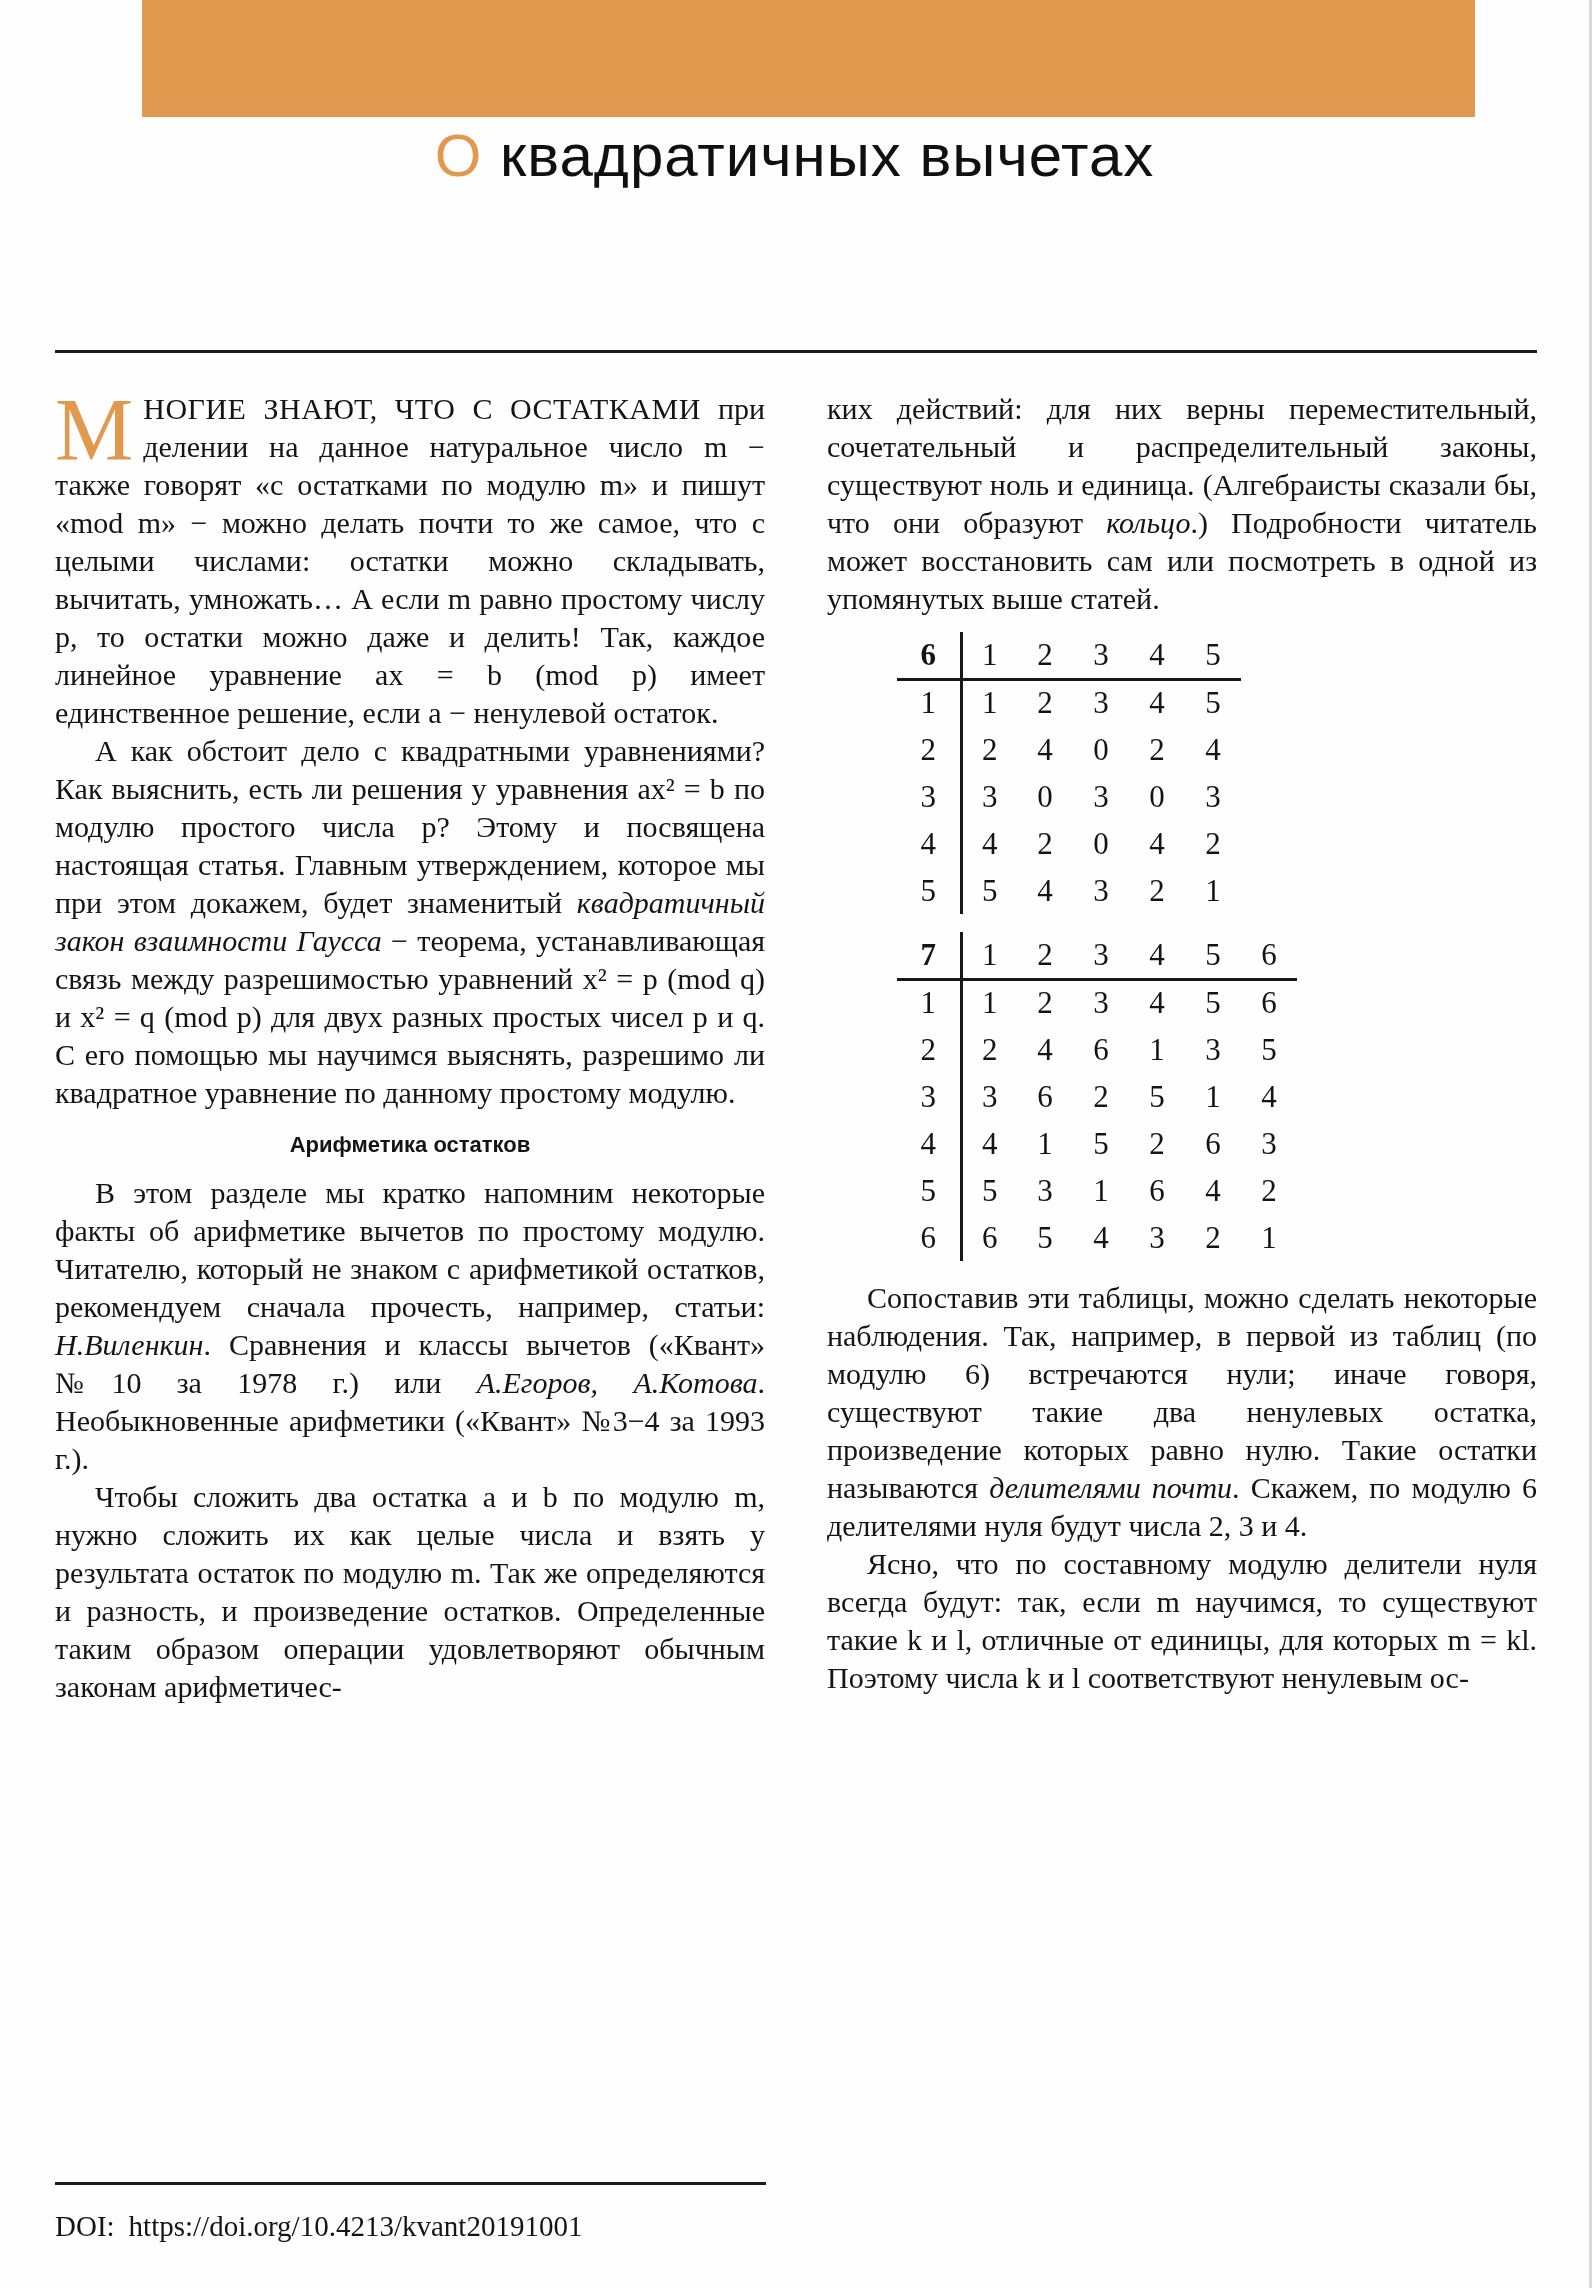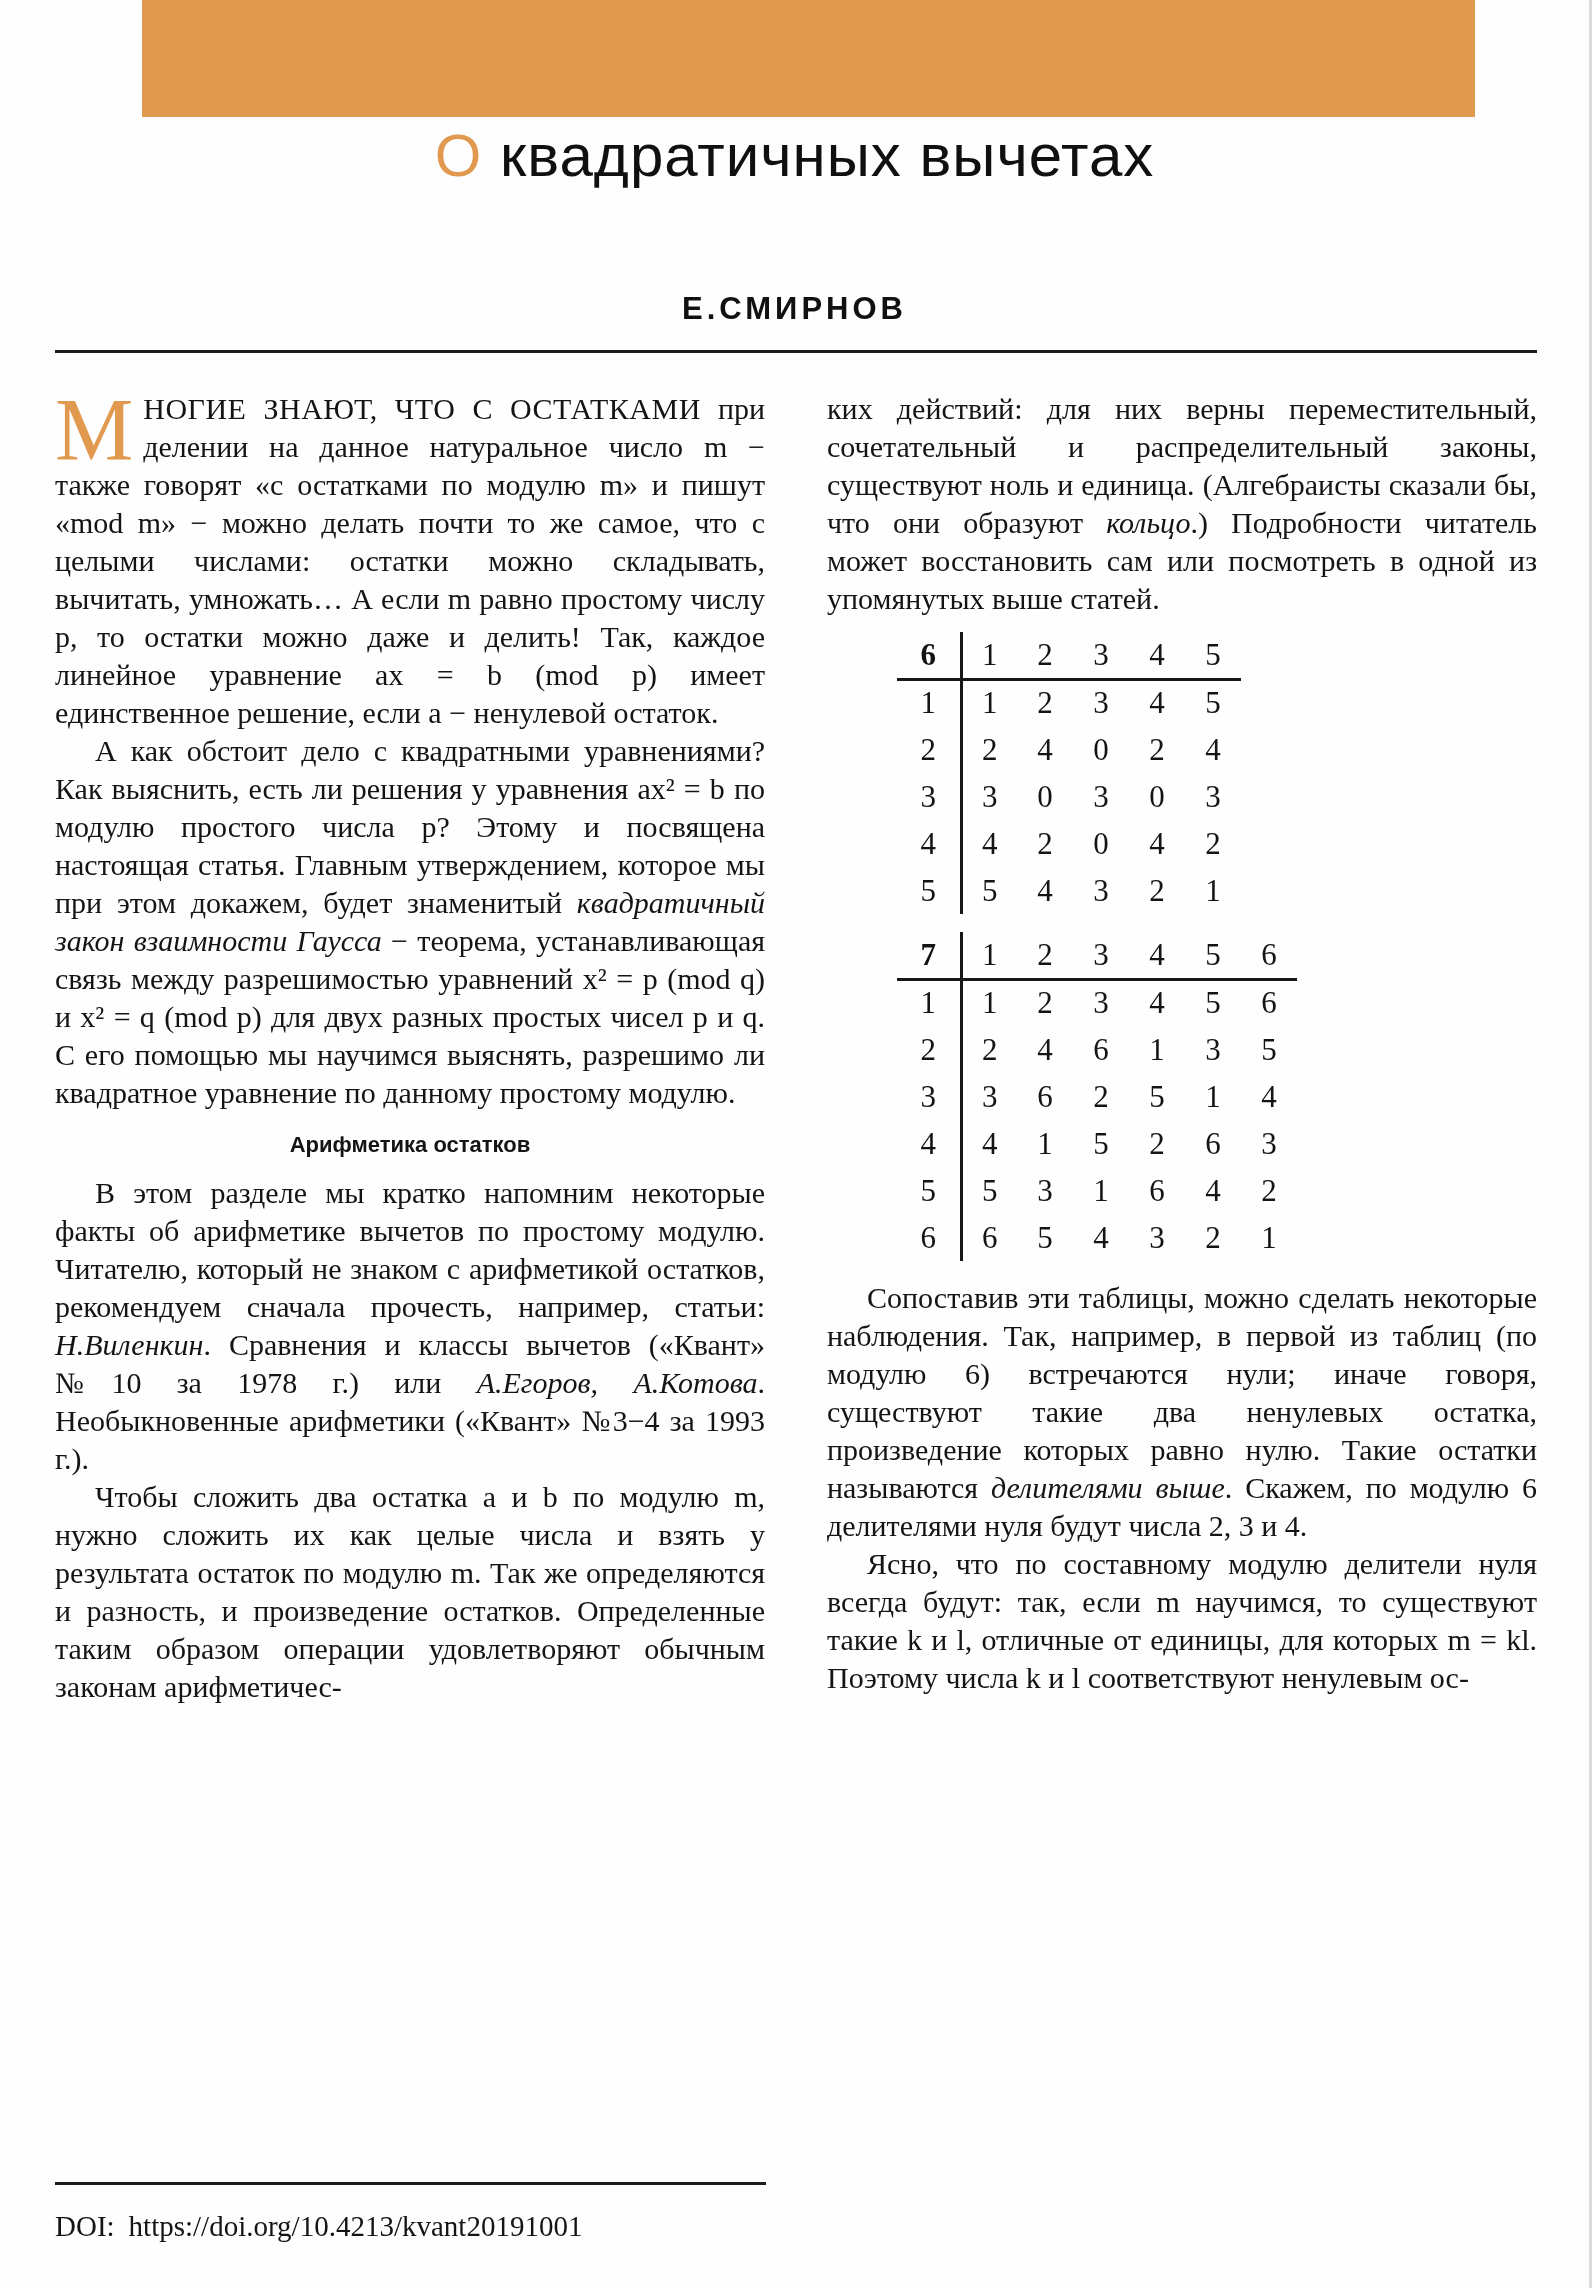--- a/index.html
+++ b/index.html
@@ -115,21 +115,20 @@
 <body>
 
 <div class="page">
 
   <div class="banner"></div>
 
   <div class="title">
     <span class="initial">О</span><span> квадратичных вычетах</span>
   </div>
 
-  <div class="author">Е.СМИРНОВ</div>
 
   <div class="header-rule"></div>
 
   <div class="columns">
 
     <div class="col">
       <p class="body">
         <span class="dropcap">М</span><span class="lead-caps">НОГИЕ ЗНАЮТ, ЧТО С ОСТАТКАМИ </span><span>при делении на данное натуральное число m − также говорят «с остатками по модулю m» и пишут «mod m» − можно делать почти то же самое, что с целыми числами: остатки можно складывать, вычитать, умножать… А если m равно простому числу p, то остатки можно даже и делить! Так, каждое линейное уравнение ax = b (mod p) имеет единственное решение, если a − ненулевой остаток.</span>
       </p>
       <p class="body indent"><span>А как обстоит дело с квадратными уравнениями? Как выяснить, есть ли решения у уравнения ax² = b по модулю простого числа p? Этому и посвящена настоящая статья. Главным утверждением, которое мы при этом докажем, будет знаменитый </span><span class="em">квадратичный закон взаимности Гаусса</span><span> − теорема, устанавливающая связь между разрешимостью уравнений x² = p (mod q) и x² = q (mod p) для двух разных простых чисел p и q. С его помощью мы научимся выяснять, разрешимо ли квадратное уравнение по данному простому модулю.</span></p>
@@ -260,21 +259,21 @@
                   <td>4</td>
                   <td>3</td>
                   <td>2</td>
                   <td>1</td>
                 </tr>
               </tbody>
             </table>
           </div>
       </div>
 
-      <p class="body indent"><span>Сопоставив эти таблицы, можно сделать некоторые наблюдения. Так, например, в первой из таблиц (по модулю 6) встречаются нули; иначе говоря, существуют такие два ненулевых остатка, произведение которых равно нулю. Такие остатки называются </span><span class="em">делителями выше</span><span>. Скажем, по модулю 6 делителями нуля будут числа 2, 3 и 4.</span></p>
+      <p class="body indent"><span>Сопоставив эти таблицы, можно сделать некоторые наблюдения. Так, например, в первой из таблиц (по модулю 6) встречаются нули; иначе говоря, существуют такие два ненулевых остатка, произведение которых равно нулю. Такие остатки называются </span><span class="em">делителями почти</span><span>. Скажем, по модулю 6 делителями нуля будут числа 2, 3 и 4.</span></p>
       <p class="body indent">Ясно, что по составному модулю делители нуля всегда будут: так, если m научимся, то существуют такие k и l, отличные от единицы, для которых m = kl. Поэтому числа k и l соответствуют ненулевым ос-</p>
     </div>
 
   </div>
 
   <div class="doi">
     <span>DOI:</span><span class="url">https://doi.org/10.4213/kvant20191001</span>
   </div>
 
 </div>

